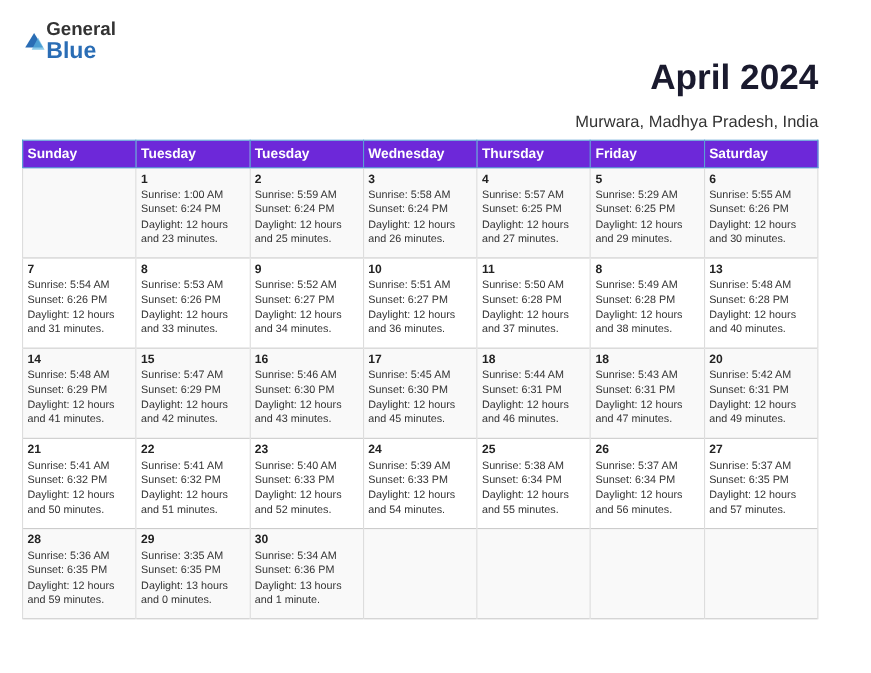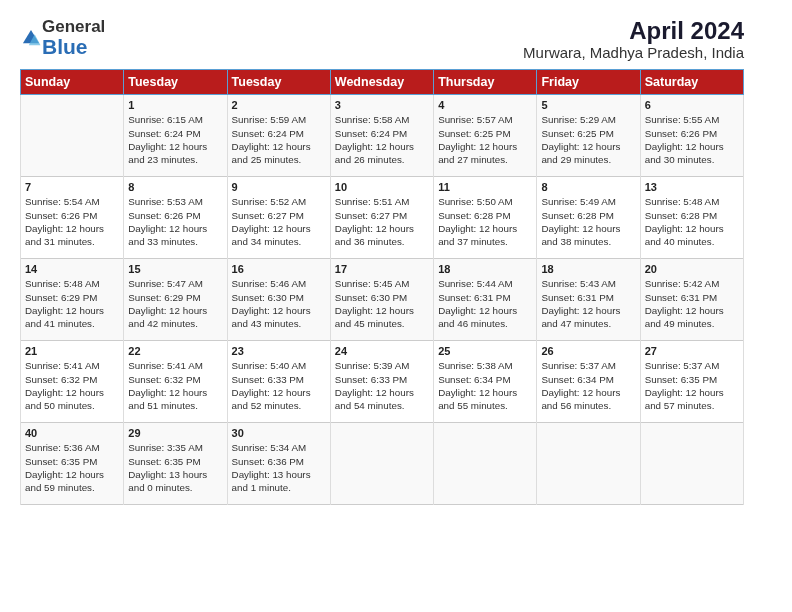--- a/index.html
+++ b/index.html
@@ -21,37 +21,38 @@
       margin-bottom: 8px;
     }
     .logo-icon {
       width: 22px;
       height: 22px;
     }
     .title-area {
       text-align: right;
     }
     .month-title {
-      font-size: 24px;
+      font-size: 32px;
       font-weight: bold;
       color: #1a1a2e;
       line-height: 1.1;
+      margin-top: 35px;
     }
     .location {
       font-size: 15px;
       color: #333;
-      margin-top: 0;
+      margin-top: 14px;
     }
     table {
       width: 100%;
       border-collapse: collapse;
       table-layout: fixed;
     }
     thead tr {
-      background-color: #b91c1c;
+      background-color: #6d28d9;
       color: white;
     }
     thead th {
       padding: 5px 4px;
       font-size: 12.5px;
       font-weight: bold;
       text-align: left;
       border: 1px solid #5a9fd4;
     }
     tbody tr {
@@ -125,21 +126,21 @@
         <th>Thursday</th>
         <th>Friday</th>
         <th>Saturday</th>
       </tr>
     </thead>
     <tbody id="calendar-body">
     <tr>
           <td></td>
           <td>
             <span class="day-num">1</span>
-            <div class="cell-content"><span>Sunrise: 6:15 AM</span><br><span>Sunset: 6:24 PM</span><br><span>Daylight: 12 hours and 23 minutes.</span></div>
+            <div class="cell-content"><span>Sunrise: 1:00 AM</span><br><span>Sunset: 6:24 PM</span><br><span>Daylight: 12 hours and 23 minutes.</span></div>
           </td>
           <td>
             <span class="day-num">2</span>
             <div class="cell-content"><span>Sunrise: 5:59 AM</span><br><span>Sunset: 6:24 PM</span><br><span>Daylight: 12 hours and 25 minutes.</span></div>
           </td>
           <td>
             <span class="day-num">3</span>
             <div class="cell-content"><span>Sunrise: 5:58 AM</span><br><span>Sunset: 6:24 PM</span><br><span>Daylight: 12 hours and 26 minutes.</span></div>
           </td>
           <td>
@@ -240,21 +241,21 @@
             <span class="day-num">26</span>
             <div class="cell-content"><span>Sunrise: 5:37 AM</span><br><span>Sunset: 6:34 PM</span><br><span>Daylight: 12 hours and 56 minutes.</span></div>
           </td>
           <td>
             <span class="day-num">27</span>
             <div class="cell-content"><span>Sunrise: 5:37 AM</span><br><span>Sunset: 6:35 PM</span><br><span>Daylight: 12 hours and 57 minutes.</span></div>
           </td>
         </tr>
         <tr>
           <td>
-            <span class="day-num">40</span>
+            <span class="day-num">28</span>
             <div class="cell-content"><span>Sunrise: 5:36 AM</span><br><span>Sunset: 6:35 PM</span><br><span>Daylight: 12 hours and 59 minutes.</span></div>
           </td>
           <td>
             <span class="day-num">29</span>
             <div class="cell-content"><span>Sunrise: 3:35 AM</span><br><span>Sunset: 6:35 PM</span><br><span>Daylight: 13 hours and 0 minutes.</span></div>
           </td>
           <td>
             <span class="day-num">30</span>
             <div class="cell-content"><span>Sunrise: 5:34 AM</span><br><span>Sunset: 6:36 PM</span><br><span>Daylight: 13 hours and 1 minute.</span></div>
           </td>

